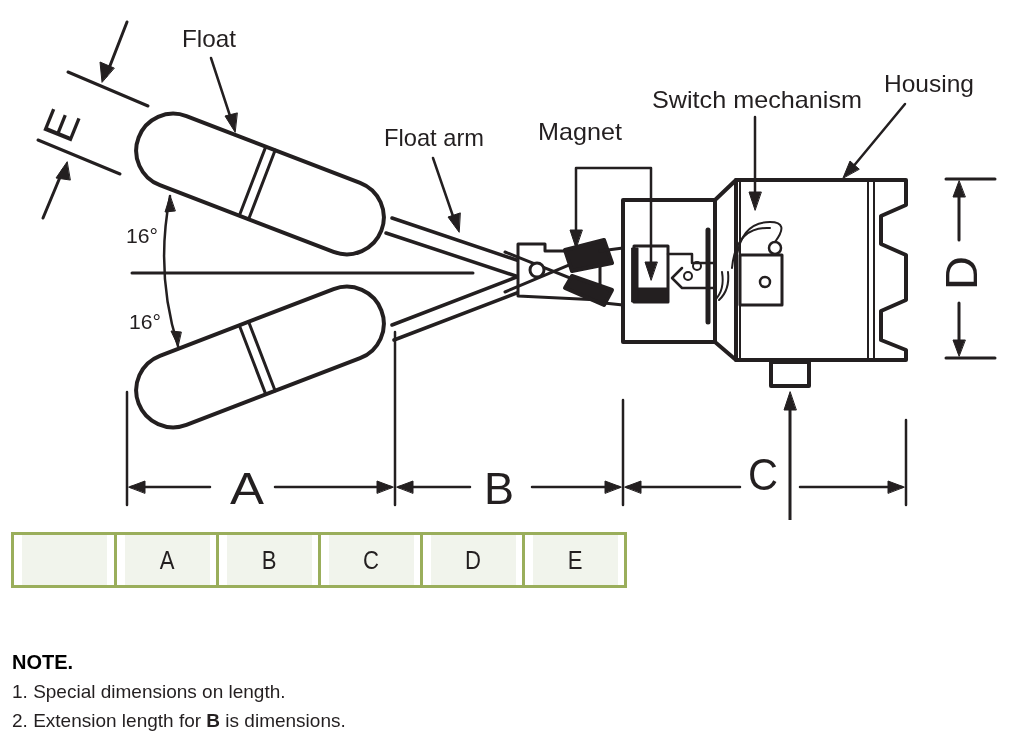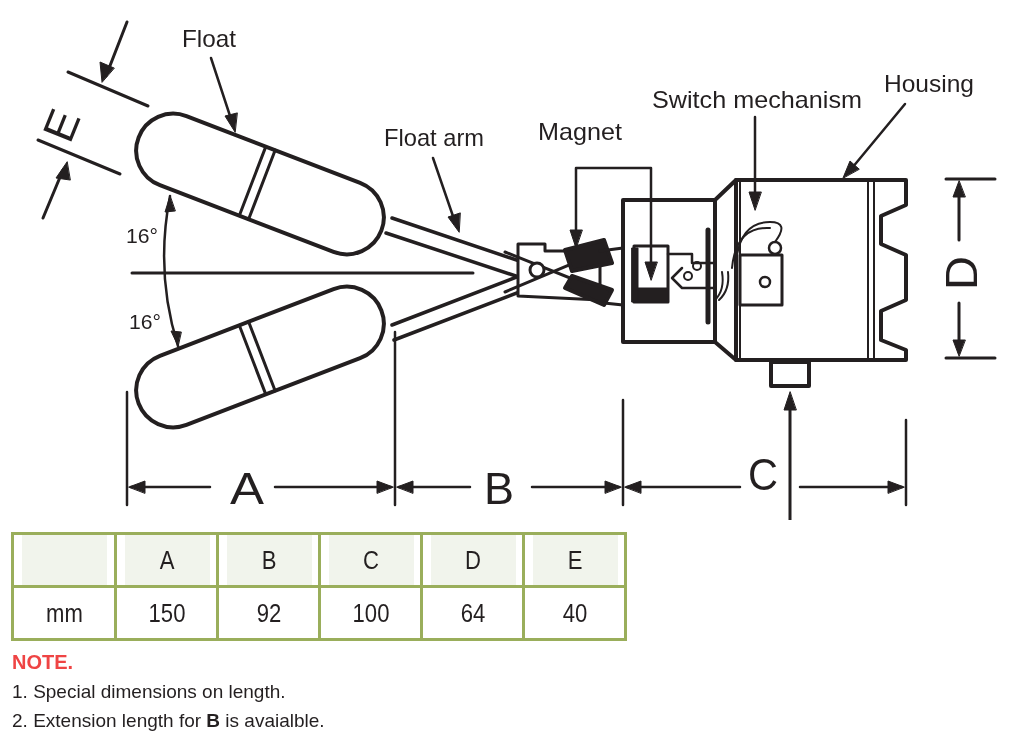--- a/index.html
+++ b/index.html
@@ -4,21 +4,21 @@
 <style>
   html,body{margin:0;padding:0;background:#fff;}
   body{width:1016px;height:742px;position:relative;overflow:hidden;font-family:"Liberation Sans",sans-serif;color:#231f20;}
   #diagram{position:absolute;left:0;top:0;width:1016px;height:520px;}
   .lbl{font-family:"Liberation Sans",sans-serif;fill:#231f20;}
   #specs{position:absolute;left:11px;top:532px;border-collapse:collapse;font-size:26px;}
   #specs td{border:3px solid #9aae5b;height:48px;text-align:center;width:97px;transform:scaleX(.85);}
   #specs tr.head td{background:#f1f4ec;}
   #specs td.first{width:98px;}
   #note{position:absolute;left:12px;top:648px;font-size:19px;line-height:29px;}
-  #note .title{color:#ef4444;font-weight:bold;font-size:20px;}
+  #note .title{color:#000000;font-weight:bold;font-size:20px;}
   #note b{font-weight:bold;}
 </style>
 </head>
 <body>
 
 <svg id="diagram" viewBox="0 0 1016 520" xmlns="http://www.w3.org/2000/svg">
   <g stroke="#231f20" stroke-width="4" fill="none" stroke-linecap="round" stroke-linejoin="round">
 
     <g transform="translate(260,184) rotate(21)">
       <rect x="-130" y="-37" width="260" height="74" rx="37" fill="#fff"></rect>
@@ -169,28 +169,20 @@
 <table id="specs">
   <tbody>
       <tr class="head">
     <td class="first"></td>
     <td>A</td>
     <td>B</td>
     <td>C</td>
     <td>D</td>
     <td>E</td>
   </tr>
-  <tr>
-    <td class="first">mm</td>
-    <td>150</td>
-    <td>92</td>
-    <td>100</td>
-    <td>64</td>
-    <td>40</td>
-  </tr>
 </tbody>
   </table>
 
 <div id="note">
   <div class="title">NOTE.</div>
   <div><span>1. </span><span>Special dimensions on length.</span></div>
-  <div><span>2. </span><span>Extension length for </span><b>B</b><span> is avaialble.</span></div>
+  <div><span>2. </span><span>Extension length for </span><b>B</b><span> is dimensions.</span></div>
 </div>
 
 </body></html>

